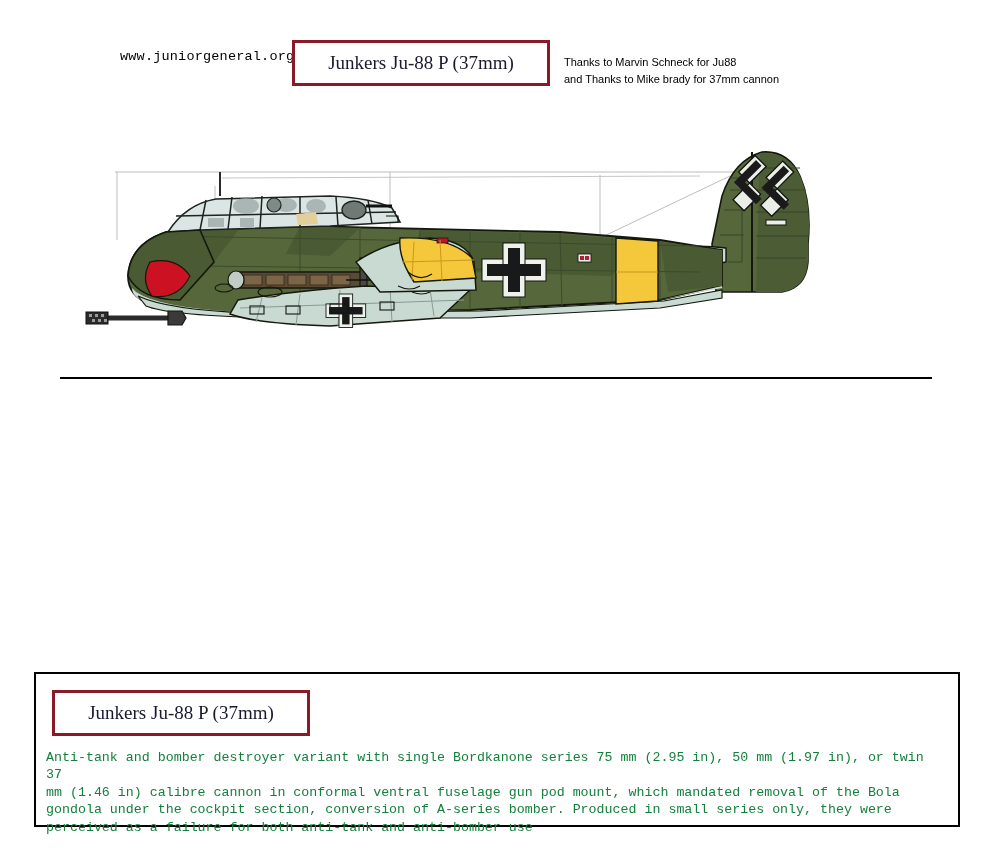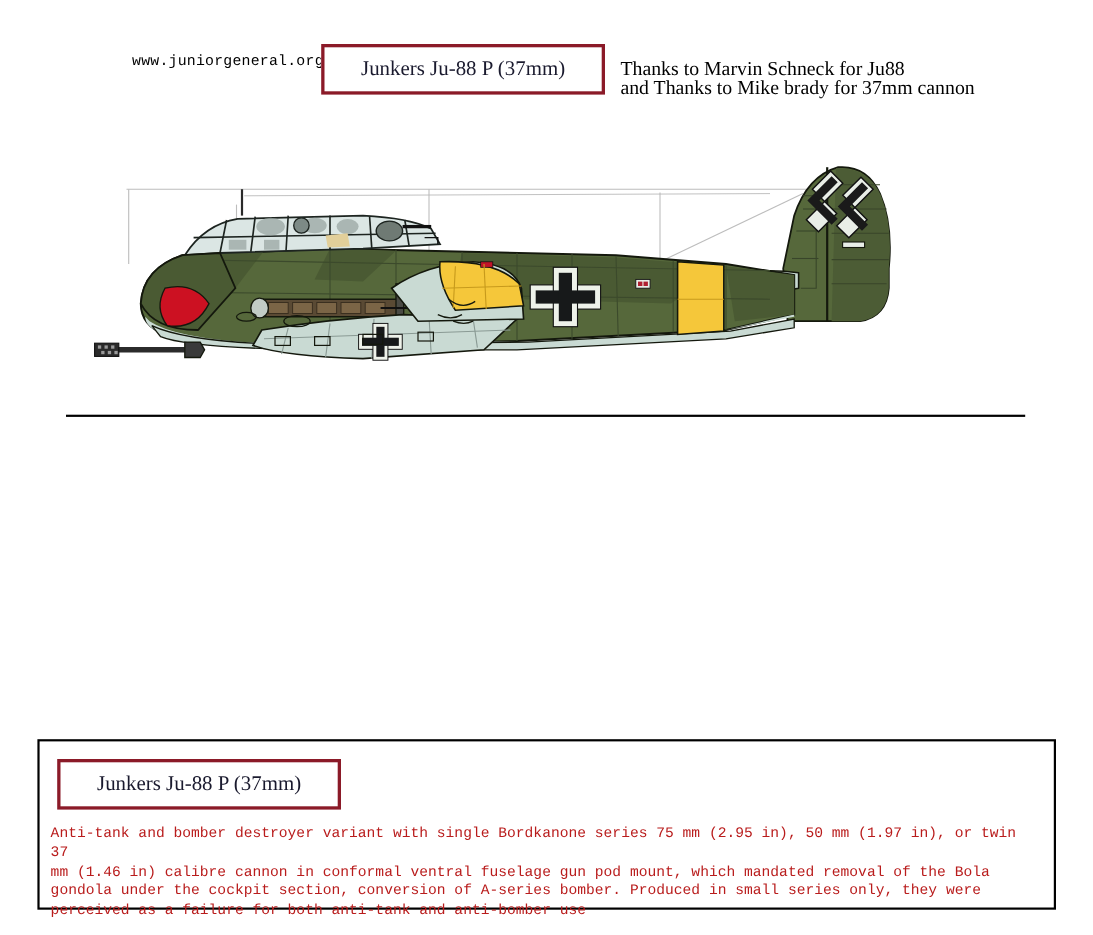--- a/index.html
+++ b/index.html
@@ -13,35 +13,35 @@
           line-height:24px;letter-spacing:.2px;}
   .credit .l1{display:block;}
   .credit .l2{display:block;}
 
   .title-box{position:absolute;left:292px;top:40px;width:258px;height:46px;
              border:3px solid #8b1a28;background:#fff;box-sizing:border-box;
              display:flex;align-items:center;justify-content:center;}
   .title-box span{font-family:"Liberation Serif",serif;font-size:19px;color:#1a1a2e;}
 
   .thanks{position:absolute;left:564px;top:54px;
-          font-family:Liberation Serif, serif;font-size:18px;color:#000;
+          font-family:Liberation Sans, sans-serif;font-size:11px;color:#000;
           line-height:17px;white-space:pre;}
 
   
   .divider{position:absolute;left:60px;top:377px;width:872px;height:2px;background:#000;}
 
   
   .bottom-box{position:absolute;left:34px;top:672px;width:926px;height:155px;
               border:2px solid #000;background:#fff;box-sizing:border-box;}
   .bottom-title{position:absolute;left:52px;top:690px;width:258px;height:46px;
                 border:3px solid #8b1a28;background:#fff;box-sizing:border-box;
                 display:flex;align-items:center;justify-content:center;}
   .bottom-title span{font-family:"Liberation Serif",serif;font-size:19px;color:#1a1a2e;}
   .desc{position:absolute;left:46px;top:749px;width:900px;
-        font-family:"Liberation Mono",monospace;font-size:13.3px;color:#b91c1c;
+        font-family:"Liberation Mono",monospace;font-size:13.3px;color:#15803d;
         line-height:17.4px;white-space:pre-wrap;letter-spacing:0px;}
 
   
   .art{position:absolute;left:0;top:0;}
   svg{display:block;}
 </style>
 </head>
 <body>
 
 <div class="page">

